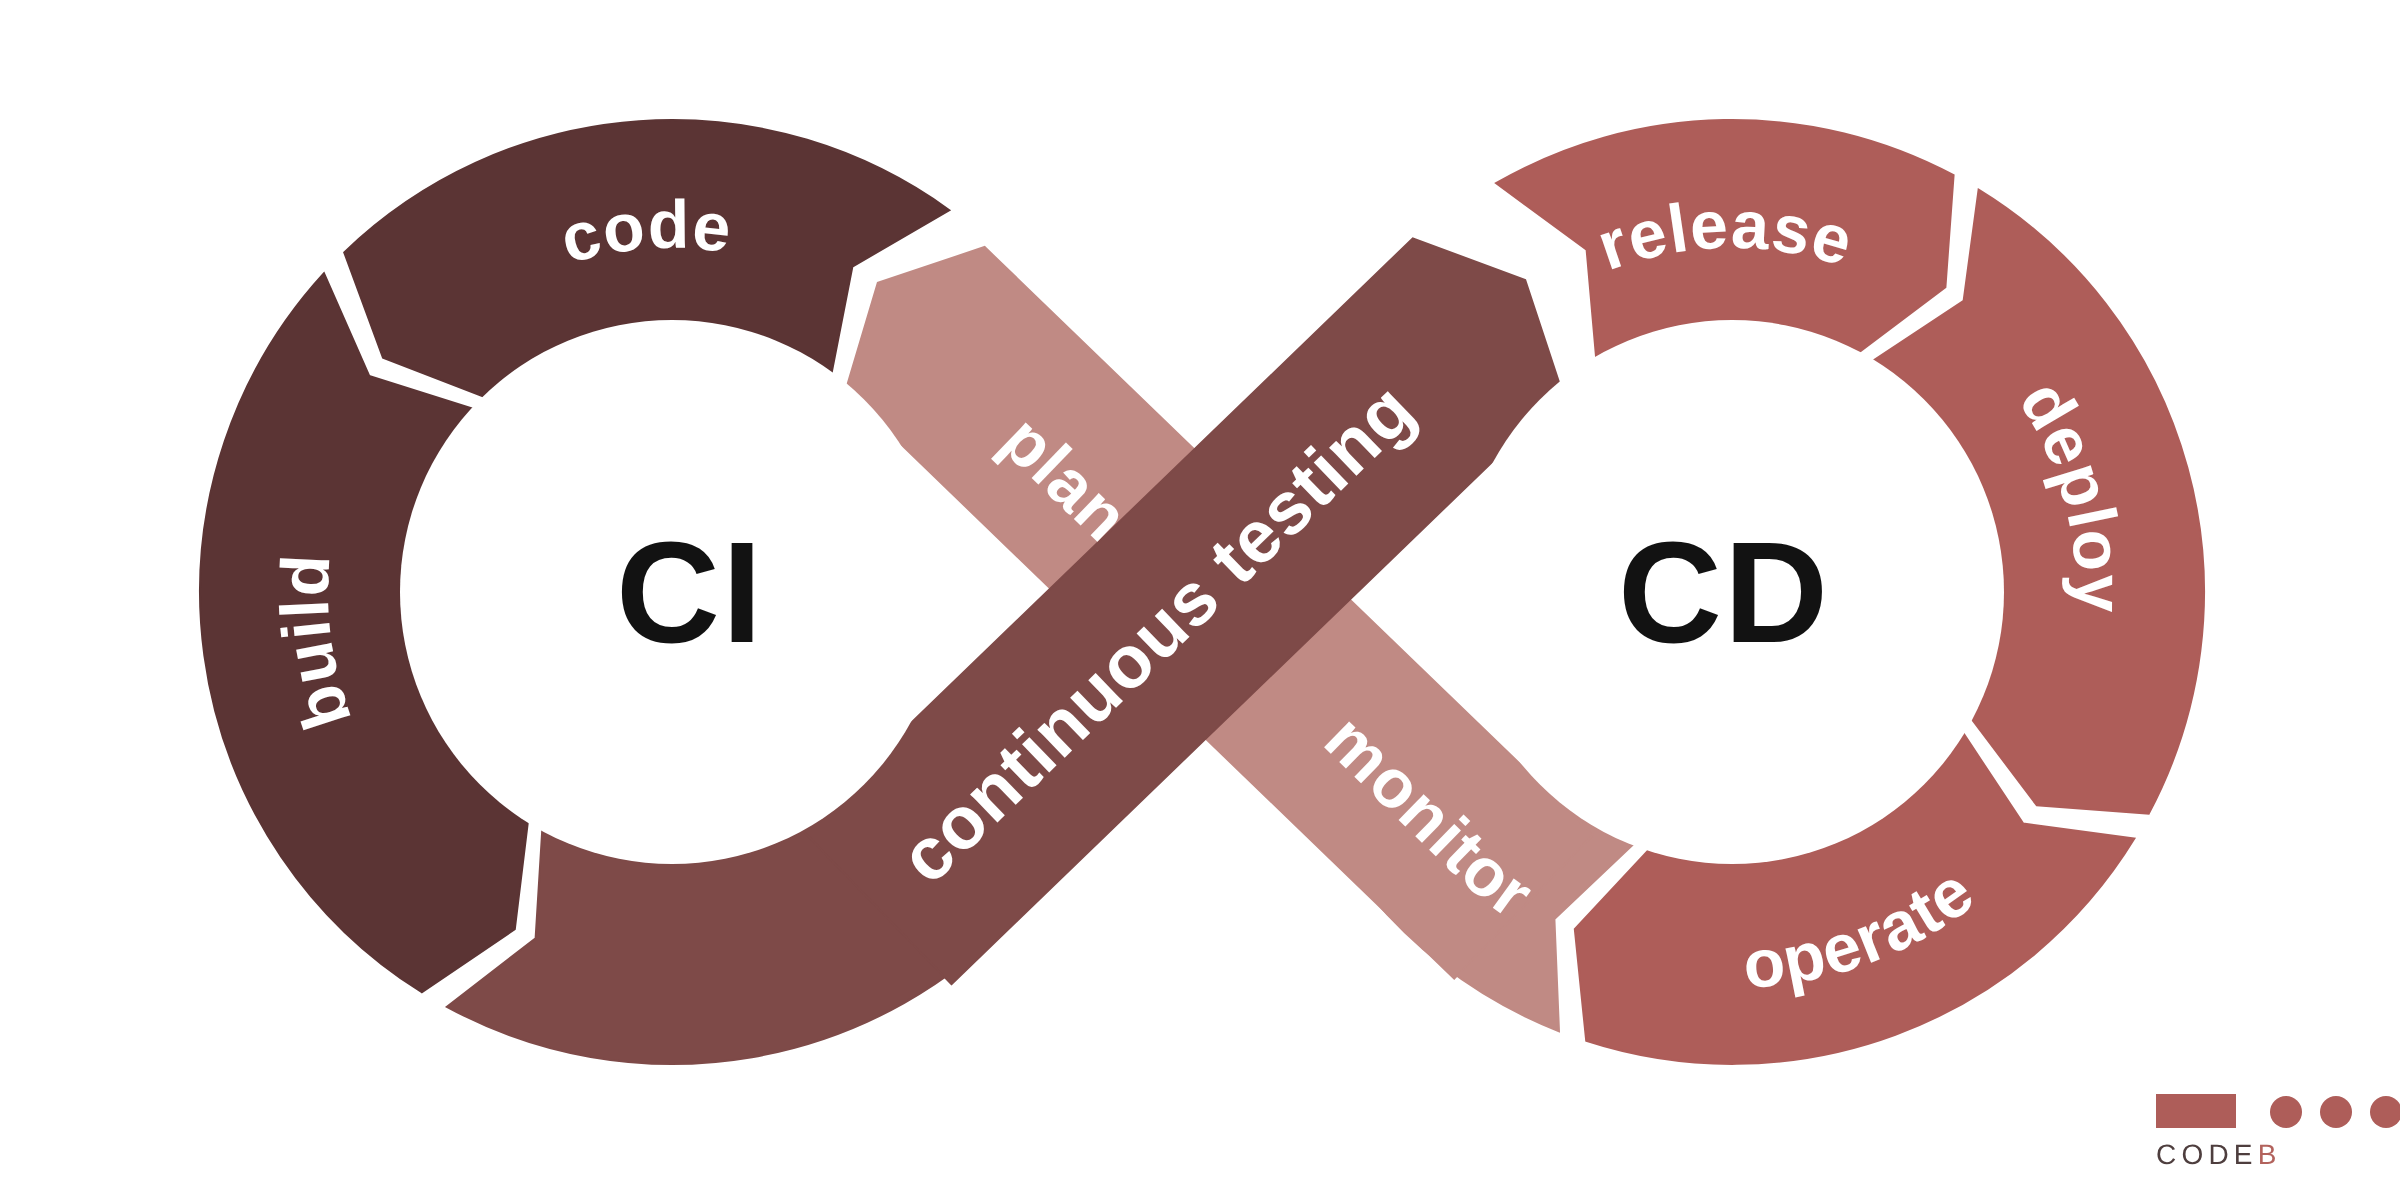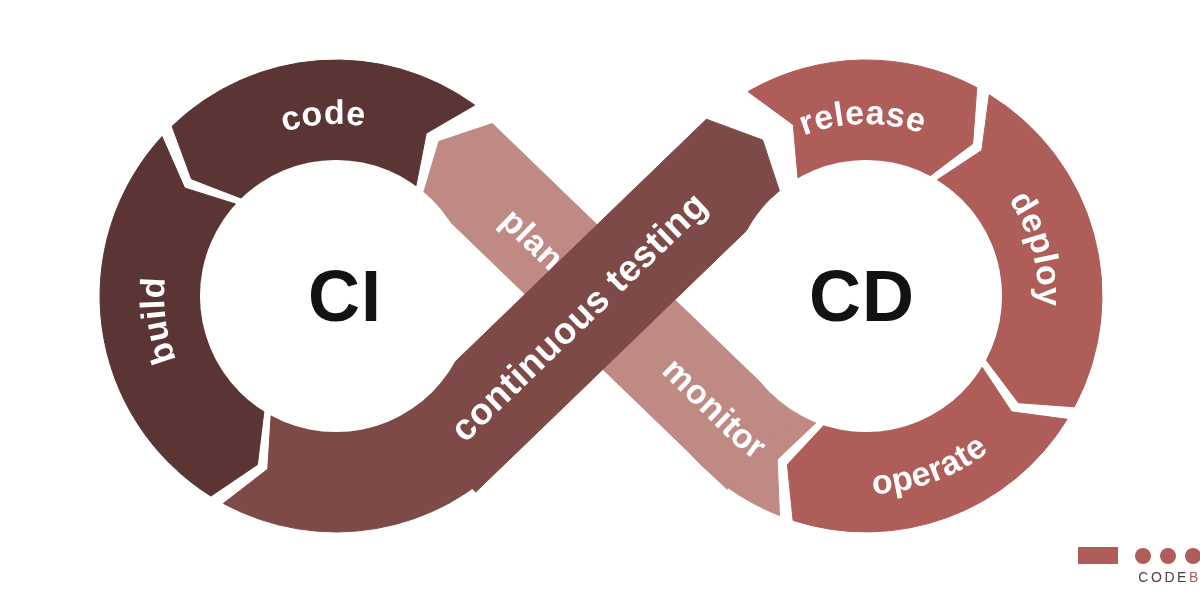--- a/index.html
+++ b/index.html
@@ -50,21 +50,20 @@
     border-radius: 50%;
     background: var(--brick, #ae5d59);
     margin-left: 9px;
   }
   .logo-word {
     margin-top: 5px;
     font-size: 14px;
     letter-spacing: 2.6px;
     color: var(--logoText, #4e3e3e);
     font-weight: 400;
-    text-align: right;
   }
   .logo-accent { color: var(--logoAccent, #b2625c); }
 </style>
 </head>
 <body>
 
 <div class="stage">
   <svg id="diagram-svg" width="1200" height="600" viewBox="0 0 1200 600">
       <path d="M 748,91.6 A 236 236 0 0 1 976.8,87.6 L 972.7,143.6 L 929.8,175.9 A 136 136 0 0 0 798,178.2 L 793.3,124.8 Z" fill="#ae5d59" stroke="#ae5d59" stroke-width="1"></path>
       <path d="M 989.3,94.8 A 236 236 0 0 1 1074.4,406.8 L 1018.4,402.7 L 986.1,359.8 A 136 136 0 0 0 937.1,180 L 981.8,150.4 Z" fill="#ae5d59" stroke="#ae5d59" stroke-width="1"></path>

